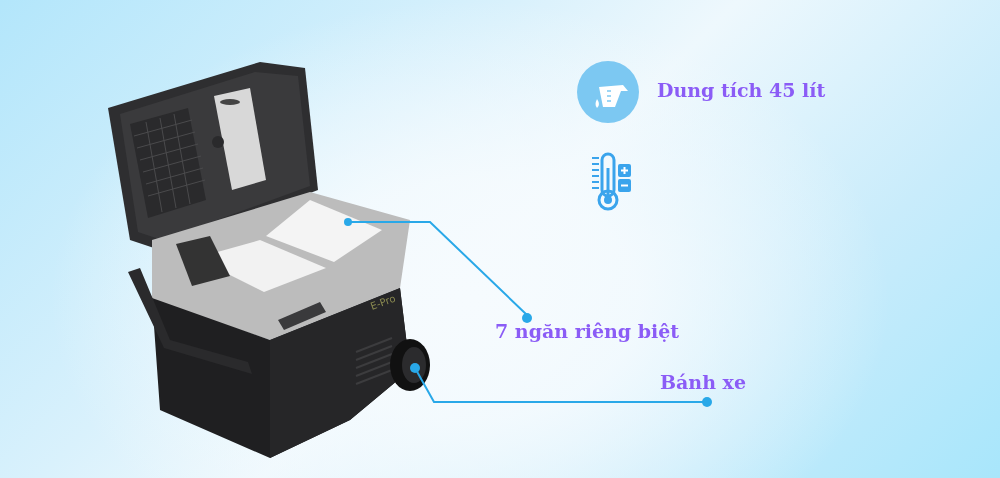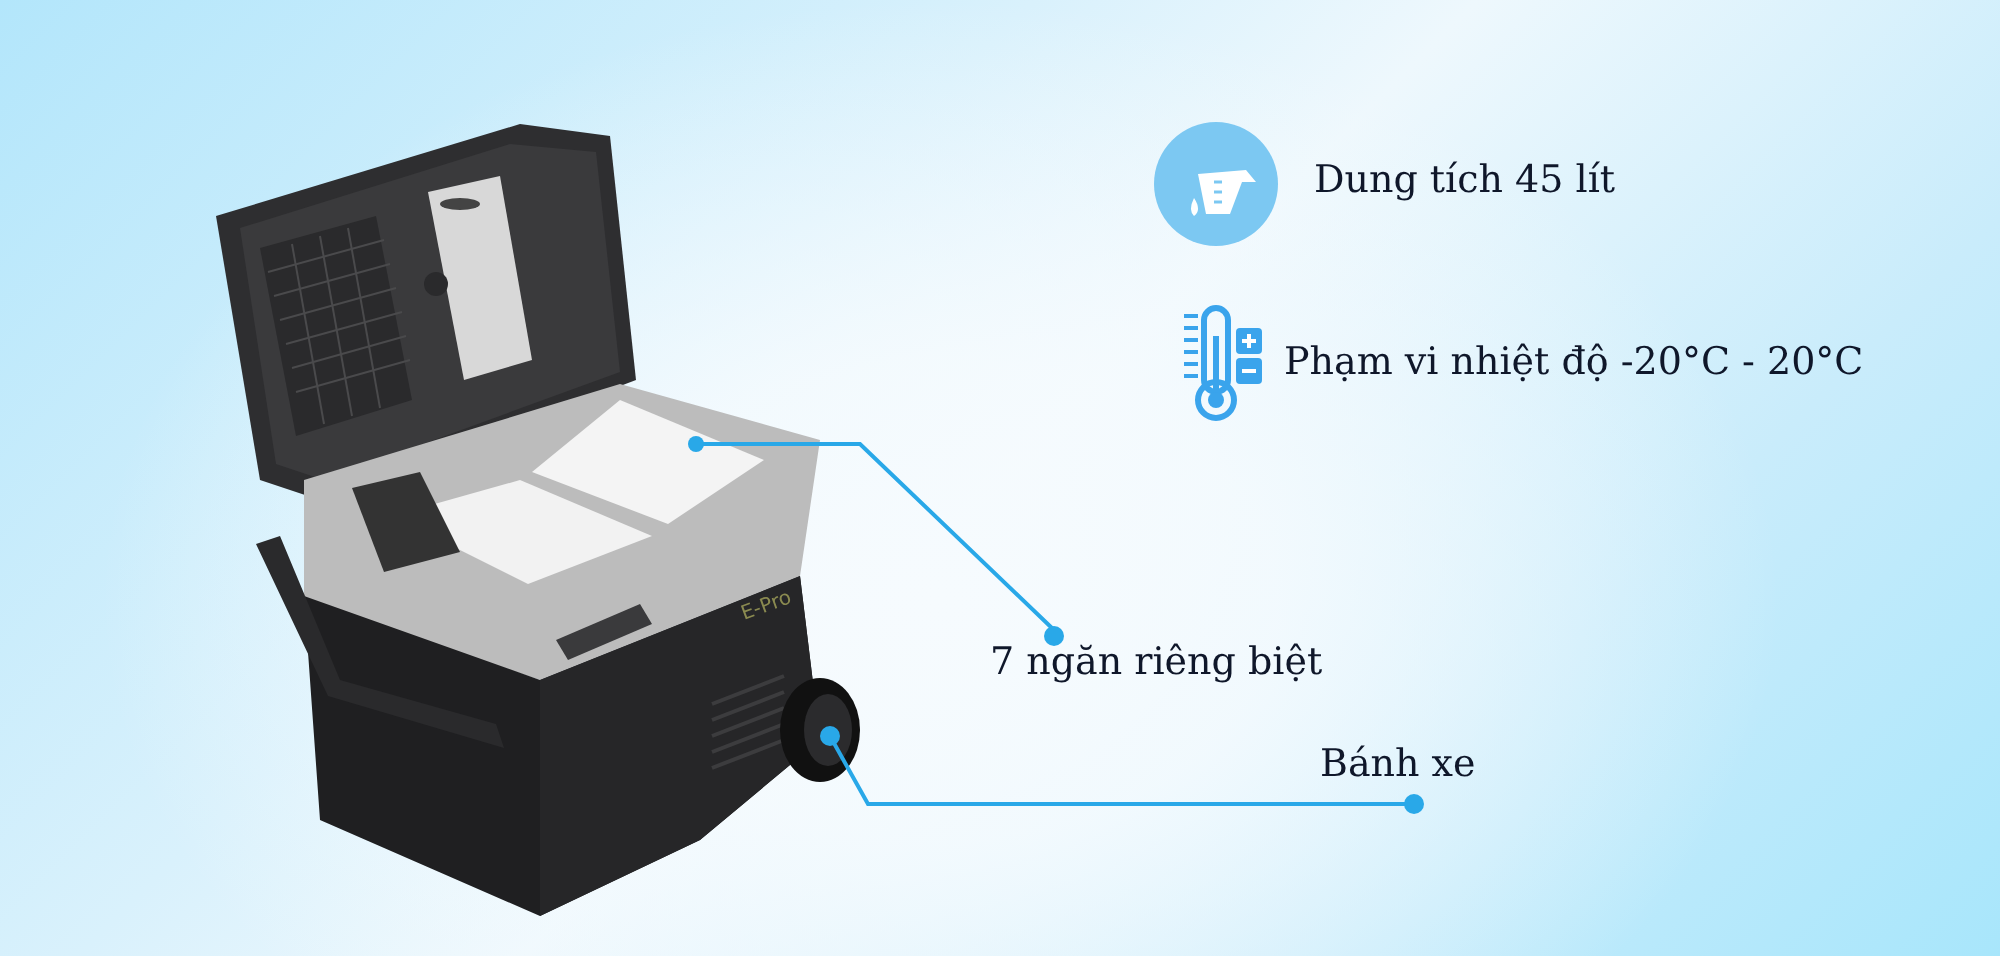--- a/index.html
+++ b/index.html
@@ -2,21 +2,21 @@
 <html><head>
 <meta charset="utf-8">
 <style>
   html,body{margin:0;padding:0;}
   body{width:1000px;height:478px;overflow:hidden;position:relative;
     background:
       radial-gradient(ellipse 420px 300px at 470px 300px, #f6fbfe 0%, rgba(246,251,254,0.85) 40%, rgba(246,251,254,0) 100%),
       linear-gradient(135deg, #b3e6fb 0%, #d9f1fc 35%, #eef8fd 50%, #c9ecfb 75%, #a8e6fb 100%);
     font-family:"DejaVu Serif", serif;}
   .abs{position:absolute;}
-  .label{position:absolute;color:#0f172a;font-weight:normal;font-family:"DejaVu Serif", serif;white-space:nowrap;}
+  .label{position:absolute;color:#8b5cf6;font-weight:bold;font-family:"DejaVu Serif", serif;white-space:nowrap;}
   #lines{position:absolute;left:0;top:0;}
 </style>
 </head>
 <body>
 
 <svg class="abs" style="left:100px;top:40px" width="340" height="438" viewBox="0 0 340 438">
 
   <g>
     <polygon points="8,68 160,22 205,28 218,150 60,210 30,200" fill="#2e2e30"></polygon>
     <polygon points="20,74 155,32 198,36 210,146 62,200 38,192" fill="#3a3a3c"></polygon>
@@ -99,17 +99,16 @@
       <line x1="4" y1="22" x2="11" y2="22"></line>
         <line x1="4" y1="28" x2="11" y2="28"></line>
       <line x1="4" y1="34" x2="11" y2="34"></line>
         <line x1="4" y1="40" x2="11" y2="40"></line>
     </g>
     <rect x="30" y="16" width="13" height="13" rx="2" fill="#3aa4ec"></rect>
     <rect x="30" y="31" width="13" height="13" rx="2" fill="#3aa4ec"></rect>
     <path d="M36.5,19 V26 M33,22.5 H40" stroke="#fff" stroke-width="2"></path>
     <path d="M33,37.5 H40" stroke="#fff" stroke-width="2"></path>
   </svg>
-  <span class="label" style="left:54px;top:22px;font-size:19px;">Phạm vi nhiệt độ -20°C - 20°C</span>
 </div>
 
 <span class="label" style="left:495px;top:320px;font-size:19px;">7 ngăn riêng biệt</span>
 <span class="label" style="left:660px;top:371px;font-size:19px;">Bánh xe</span>
 
 </body></html>

